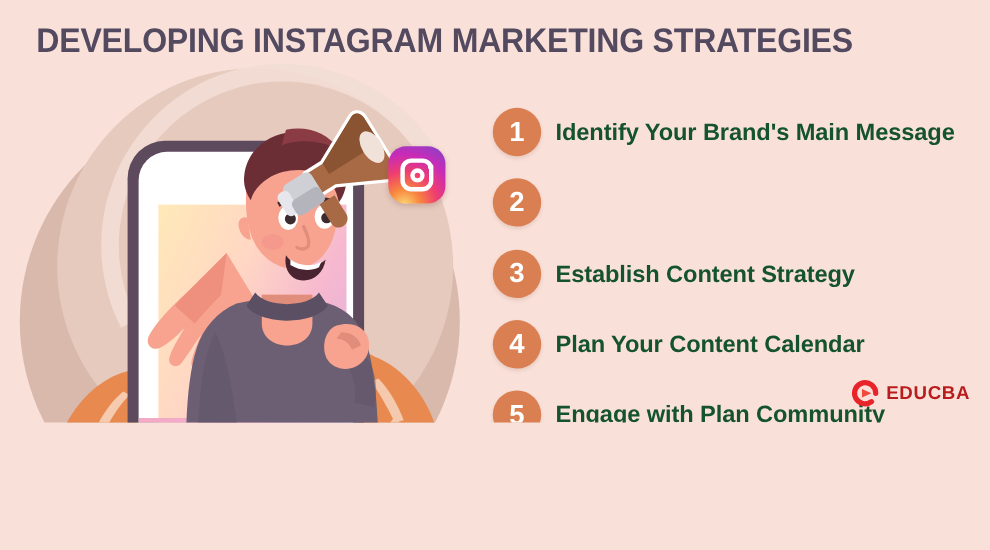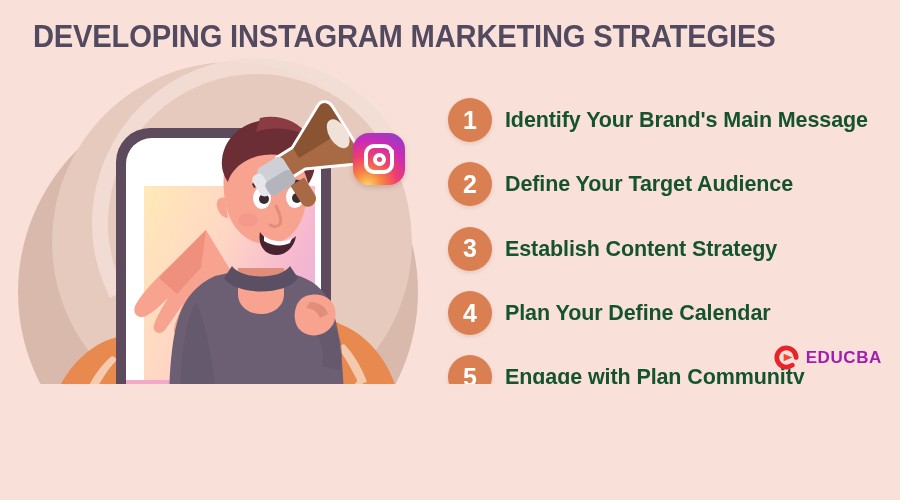--- a/index.html
+++ b/index.html
@@ -123,21 +123,21 @@
     color:#14532d;
     font-size:21.5px;font-weight:bold;line-height:26px;
     white-space:nowrap;
     letter-spacing:-0.1px;
   }
 
   
   .logo{position:absolute;right:18px;bottom:14px;display:flex;align-items:center;gap:7px;}
   .logo-mark{width:25px;height:25px;position:relative;}
   .logo-text{
-    color:#a21caf;font-size:17px;font-weight:bold;letter-spacing:.6px;
+    color:#b91c1c;font-size:17px;font-weight:bold;letter-spacing:.6px;
     font-family:"Liberation Sans",sans-serif;
   }
 </style>
 </head>
 <body>
 
 <div id="stage">
 
   <div class="bg-circle"></div>
   <div class="bg-circle-inner"></div>
@@ -266,31 +266,30 @@
 
   <div class="list">
 
     <div class="row">
       <div class="num">1</div>
       <div class="label">Identify Your Brand's Main Message</div>
     </div>
 
     <div class="row">
       <div class="num">2</div>
-      <div class="label">Define Your Target Audience</div>
     </div>
 
     <div class="row">
       <div class="num">3</div>
       <div class="label">Establish Content Strategy</div>
     </div>
 
     <div class="row">
       <div class="num">4</div>
-      <div class="label">Plan Your Define Calendar</div>
+      <div class="label">Plan Your Content Calendar</div>
     </div>
 
     <div class="row">
       <div class="num">5</div>
       <div class="label">Engage with Plan Community</div>
     </div>
 
     <div class="row">
       <div class="num">6</div>
     </div>

